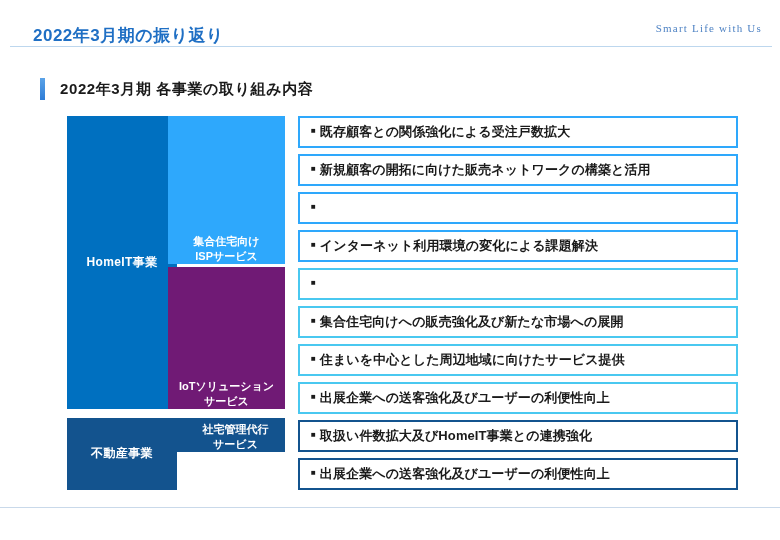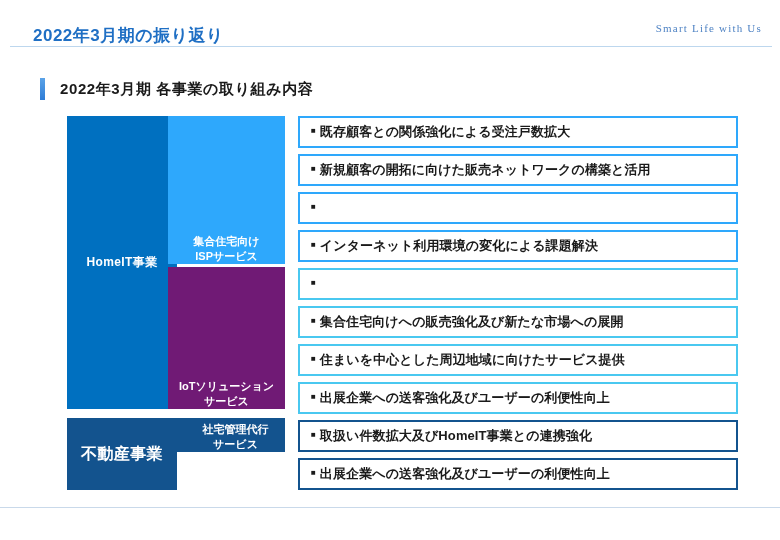--- a/index.html
+++ b/index.html
@@ -88,21 +88,21 @@
     left: 48px; top: 116px;
     width: 110px; height: 293px;
     background: #0070C0;
     font-size: 12px;
     letter-spacing: 0.4px;
   }
   .seg-realestate {
     left: 48px; top: 418px;
     width: 110px; height: 72px;
     background: #13538E;
-    font-size: 16px;
+    font-size: 12px;
     letter-spacing: 0.4px;
   }
 
   
   .svc {
     position: absolute;
     display: flex;
     align-items: flex-end;
     justify-content: center;
     text-align: center;

